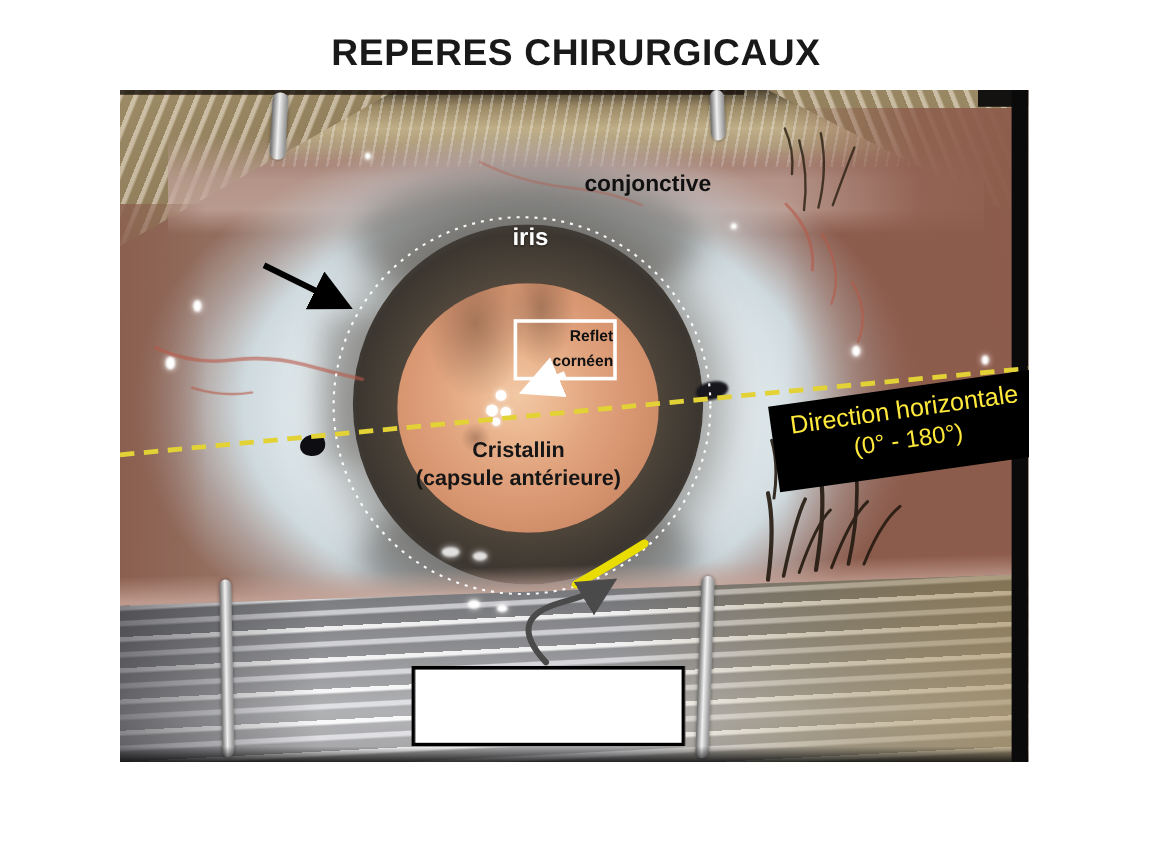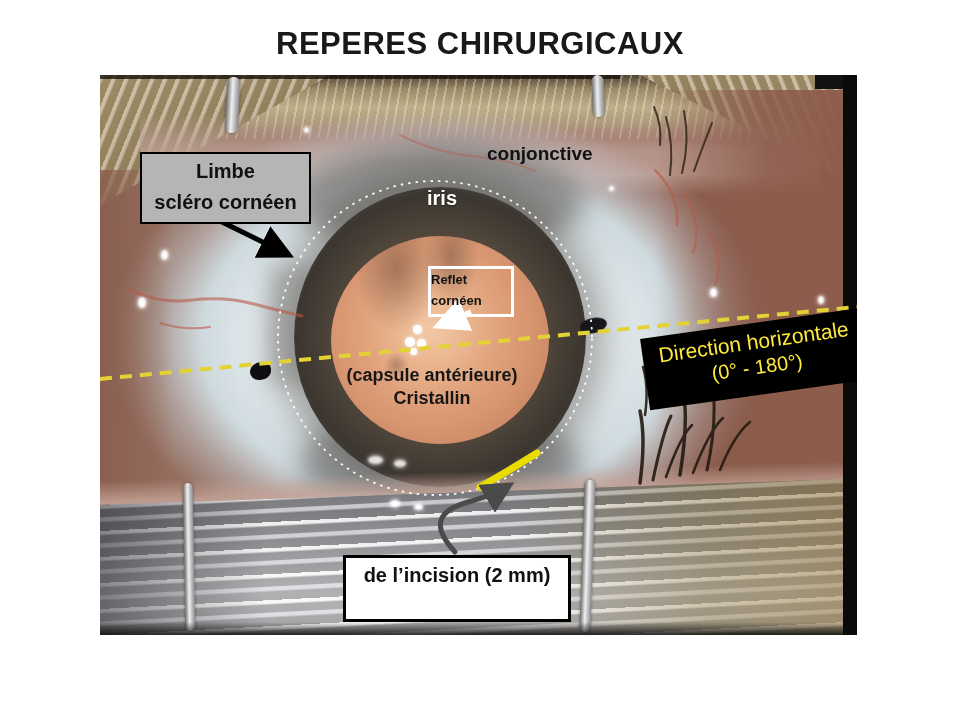--- a/index.html
+++ b/index.html
@@ -101,21 +101,21 @@
   .sparkle{background:#ffffff;border-radius:50%;filter:blur(.8px);box-shadow:0 0 5px rgba(255,255,255,.95);}
 
   
   #overlay-svg{left:0;top:0;width:757px;height:560px;}
 
   .lbl{color:#111;font-weight:bold;white-space:nowrap;}
   #lbl-conjonctive{left:387px;top:68px;font-size:19px;}
   #lbl-iris{left:327px;top:112px;font-size:20px;color:#fff;text-shadow:0 1px 2px rgba(0,0,0,.5);}
   #box-limbe{left:40px;top:77px;width:167px;height:66px;background:#b5b5b5;border:2px solid #000;
              text-align:center;font-size:20px;font-weight:bold;color:#111;line-height:1.55;padding-top:2px;}
-  #box-reflet{left:328px;top:191px;width:80px;height:44px;border:3px solid #fff;text-align:left;
+  #box-reflet{left:328px;top:191px;width:80px;height:44px;border:3px solid #fff;text-align:right;
               font-size:13px;font-weight:bold;color:#111;line-height:1.6;padding-top:1px;}
   #lbl-cristallin{left:232px;top:289px;width:200px;text-align:center;font-size:18px;font-weight:bold;
                   color:#161616;line-height:1.3;white-space:nowrap;}
   #box-direction{left:544px;top:248px;width:224px;height:66px;background:#000;transform:rotate(-8deg);
                  text-align:center;color:#ffe93c;padding-top:6px;}
   #box-direction .l1{font-size:21px;line-height:1.25;}
   #box-direction .l2{font-size:20px;line-height:1.25;}
   #box-incision{left:243px;top:480px;width:222px;height:58px;background:#fff;border:3px solid #000;
                 text-align:center;font-size:20px;font-weight:bold;color:#111;line-height:1.4;padding-top:3px;}
 </style>
@@ -221,39 +221,34 @@
 
     <line x1="120" y1="146" x2="185" y2="178" stroke="#000" stroke-width="5" marker-end="url(#ah-black)"></line>
 
     <line x1="371" y1="237" x2="340" y2="250" stroke="#fff" stroke-width="5.5" marker-end="url(#ah-white)"></line>
 
     <path d="M355,477 C332,452 336,436 368,427 C390,421 398,417 408,411" fill="none" stroke="#4a4a4a" stroke-width="5" stroke-linecap="round" marker-end="url(#ah-gray)"></path>
   </svg>
 
   <div class="abs lbl" id="lbl-conjonctive">conjonctive</div>
 
-  <div class="abs" id="box-limbe">
-    <div>Limbe</div>
-    <div>scléro cornéen</div>
-  </div>
 
   <div class="abs lbl" id="lbl-iris">iris</div>
 
   <div class="abs" id="box-reflet">
     <div>Reflet</div>
     <div>cornéen</div>
   </div>
 
   <div class="abs" id="lbl-cristallin">
+    <div>Cristallin</div>
     <div>(capsule antérieure)</div>
-    <div>Cristallin</div>
   </div>
 
   <div class="abs" id="box-direction">
     <div class="l1">Direction horizontale</div>
     <div class="l2">(0° - 180°)</div>
   </div>
 
   <div class="abs" id="box-incision">
-    <div>de l’incision (2 mm)</div>
   </div>
 
 </div>
 
 </body></html>

